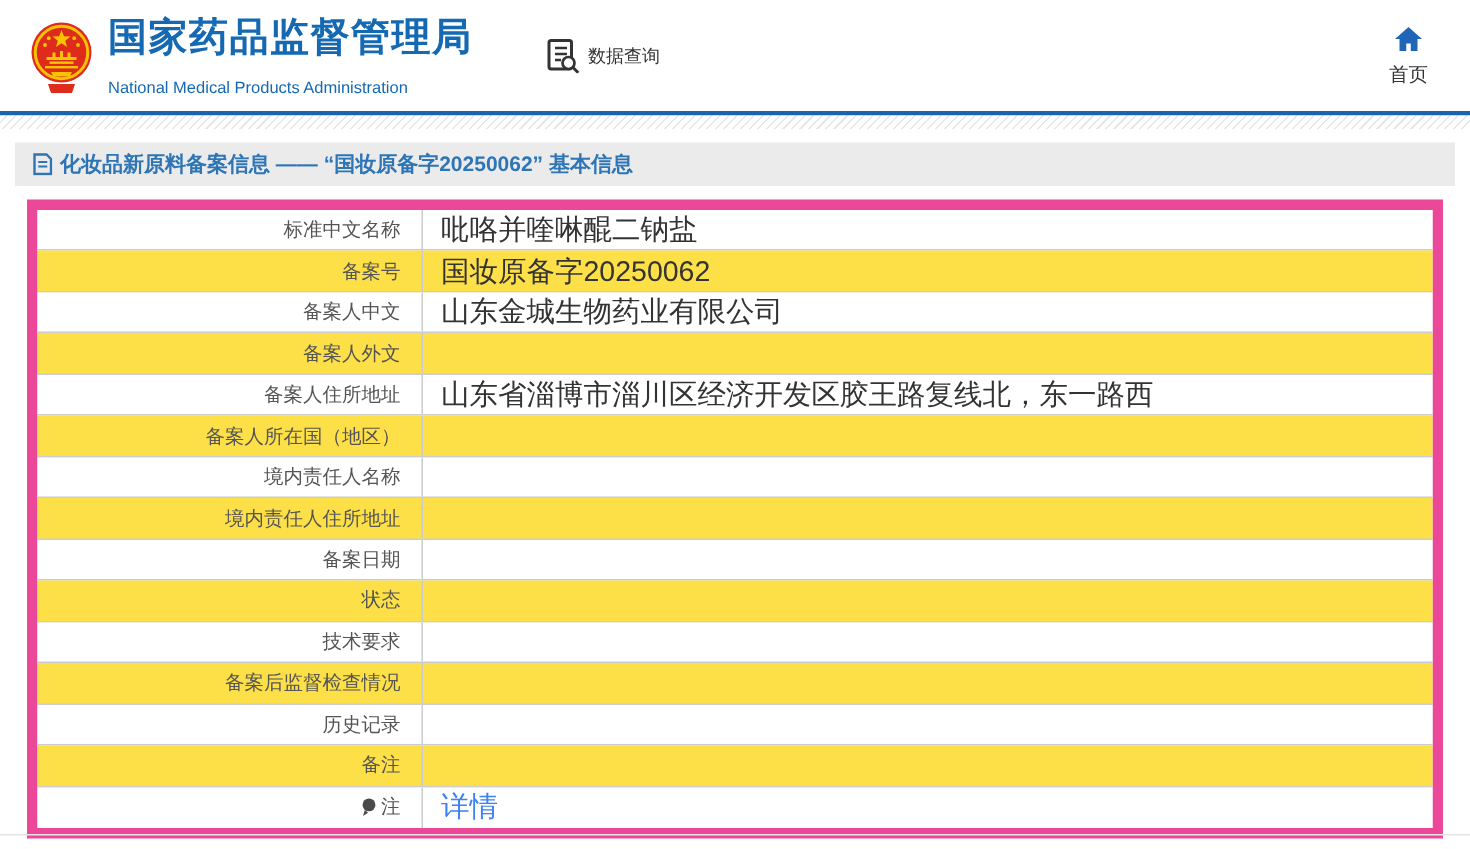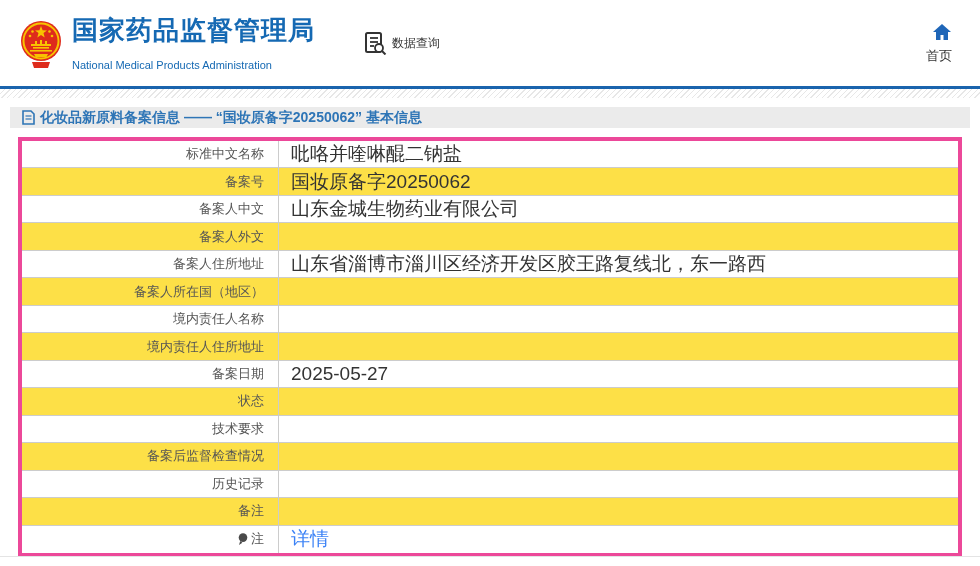--- a/index.html
+++ b/index.html
@@ -1,45 +1,45 @@
 <!DOCTYPE html>
 <html><head>
 <meta charset="utf-8">
 <style>
   * { margin:0; padding:0; box-sizing:border-box; }
   html,body { width:980px; height:566px; background:#fff;
     font-family:"Liberation Sans","DejaVu Sans",sans-serif; }
   body { position:relative; overflow:hidden; }
 
   
-  .header { height:86px; display:flex; align-items:center; padding:0 28px 0 20px; background:#fff; }
+  .header { height:74px; display:flex; align-items:center; padding:0 28px 0 20px; background:#fff; }
   .emblem { width:42px; height:50px; flex:0 0 auto; }
   .org { margin-left:10px; }
   .org-cn { color:#1569b3; font-size:26px; font-weight:bold; letter-spacing:1px; line-height:28px; }
   .org-en { color:#1569b3; font-size:11px; margin-top:15px; }
   .dataquery { display:flex; align-items:center; margin-left:48px; cursor:pointer; }
   .dataquery svg { width:24px; height:24px; }
   .dataquery-label { font-size:12px; color:#333; margin-left:5px; }
   .header-spacer { flex:1; }
-  .nav-item { display:flex; flex-direction:column; align-items:flex-end; margin-left:46px; cursor:pointer; }
+  .nav-item { display:flex; flex-direction:column; align-items:center; margin-left:46px; cursor:pointer; }
   .nav-item svg { width:20px; height:20px; }
   .nav-label { font-size:13px; color:#333; margin-top:5px; white-space:nowrap; }
 
   .blueline { height:3px; background:#1a64ad; }
   .hatch { height:9px;
     background:repeating-linear-gradient(135deg,#ffffff 0 3px,#e7e7e7 3px 4px); }
 
   
-  .titlebar { margin:9px 10px 0 10px; height:21px; background:#ebebeb;
+  .titlebar { margin:9px 10px 0 10px; height:29px; background:#ebebeb;
     display:flex; align-items:center; padding-left:12px; }
   .page-icon { width:13px; height:15px; margin-right:5px; flex:0 0 auto; }
   .title-text { color:#2e75b6; font-size:14px; font-weight:bold; }
 
   
-  .tablewrap { margin:9px 18px 0 18px; border:4px solid #ec4899; background:#fff; }
+  .tablewrap { margin:9px 18px 0 18px; border:7px solid #ec4899; background:#fff; }
   .row { display:flex; height:27.47px; border-bottom:1px solid #ccc; background:#fff; }
   .row:last-child { border-bottom:none; }
   .row.alt { background:#fde047; }
   .label-cell { width:257px; flex:0 0 auto; border-right:1px solid #ccc;
     display:flex; align-items:center; justify-content:flex-end; padding-right:14px;
     font-size:13px; color:#555; }
   .value-cell { flex:1; display:flex; align-items:center; padding-left:12px;
     font-size:19px; color:#333; }
   .value-cell a { color:#3b82f6; text-decoration:none; cursor:pointer; }
   .pin-icon { width:10px; height:13px; margin-right:3px; display:inline-flex; }
@@ -181,23 +181,20 @@
     <div class="value-cell">
         <span></span>
       </div>
   </div>
 
   <div class="row">
     <div class="label-cell">
 
       <span class="label-text">备案日期</span>
     </div>
-    <div class="value-cell">
-        <span>2025-05-27</span>
-      </div>
   </div>
 
   <div class="row alt">
     <div class="label-cell">
 
       <span class="label-text">状态</span>
     </div>
     <div class="value-cell">
         <span></span>
       </div>

